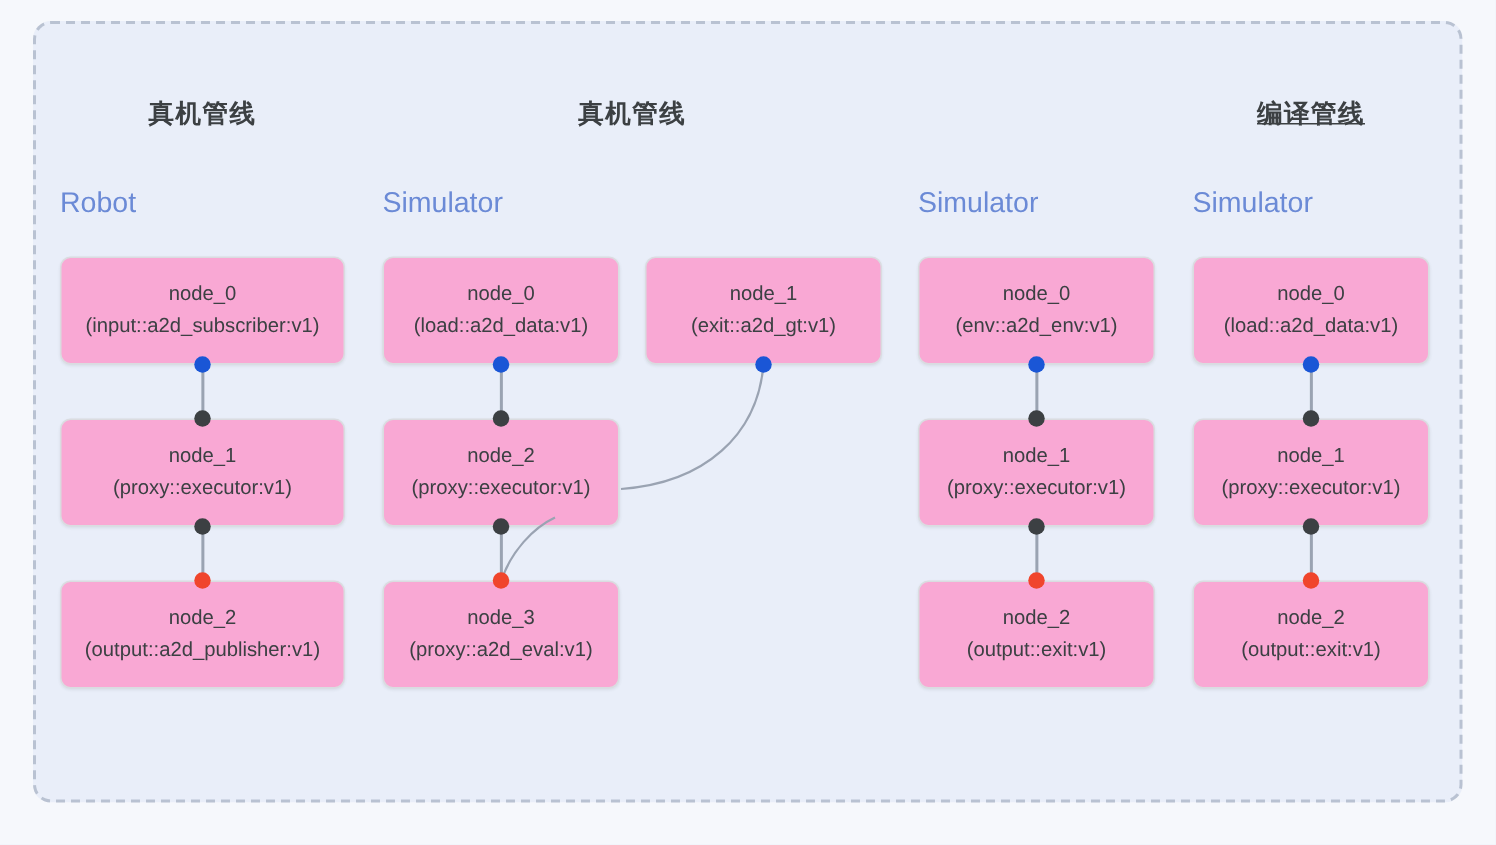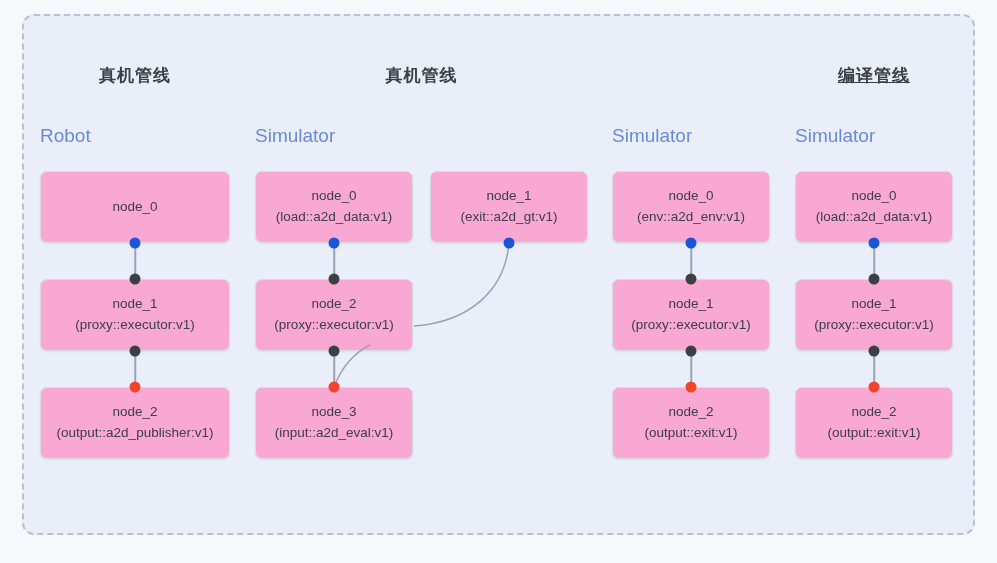--- a/index.html
+++ b/index.html
@@ -121,20 +121,21 @@
   <svg class="curves" viewBox="0 0 997 563">
     <path d="M 509 243 C 505 290 470 322 414 326"></path>
     <path d="M 370 345 C 355 352 341 368 335 385"></path>
   </svg>
 
   <div class="col-title" style="left:40px; top:64px; width:190px;">真机管线</div>
   <div class="col-sub" style="left:40px; top:125px; width:190px;">Robot</div>
 
   <div class="node" style="left:40px; top:171px; width:190px; height:72px;">
     <div class="node-name">node_0</div>
+    <div class="node-type">(input::a2d_subscriber:v1)</div>
   </div>
   <div class="port blue" style="left:135px; top:243px;"></div>
   <div class="vlink" style="left:135px; top:243px; height:36px;"></div>
   <div class="port black" style="left:135px; top:279px;"></div>
 
   <div class="node" style="left:40px; top:279px; width:190px; height:72px;">
     <div class="node-name">node_1</div>
     <div class="node-type">(proxy::executor:v1)</div>
   </div>
   <div class="port black" style="left:135px; top:351px;"></div>
@@ -166,21 +167,21 @@
   <div class="node" style="left:255px; top:279px; width:158px; height:72px;">
     <div class="node-name">node_2</div>
     <div class="node-type">(proxy::executor:v1)</div>
   </div>
   <div class="port black" style="left:334px; top:351px;"></div>
   <div class="vlink" style="left:334px; top:351px; height:36px;"></div>
   <div class="port red" style="left:334px; top:387px;"></div>
 
   <div class="node" style="left:255px; top:387px; width:158px; height:72px;">
     <div class="node-name">node_3</div>
-    <div class="node-type">(input::a2d_eval:v1)</div>
+    <div class="node-type">(proxy::a2d_eval:v1)</div>
   </div>
 
   <div class="col-sub" style="left:612px; top:125px; width:158px;">Simulator</div>
 
   <div class="node" style="left:612px; top:171px; width:158px; height:72px;">
     <div class="node-name">node_0</div>
     <div class="node-type">(env::a2d_env:v1)</div>
   </div>
   <div class="port blue" style="left:691px; top:243px;"></div>
   <div class="vlink" style="left:691px; top:243px; height:36px;"></div>

